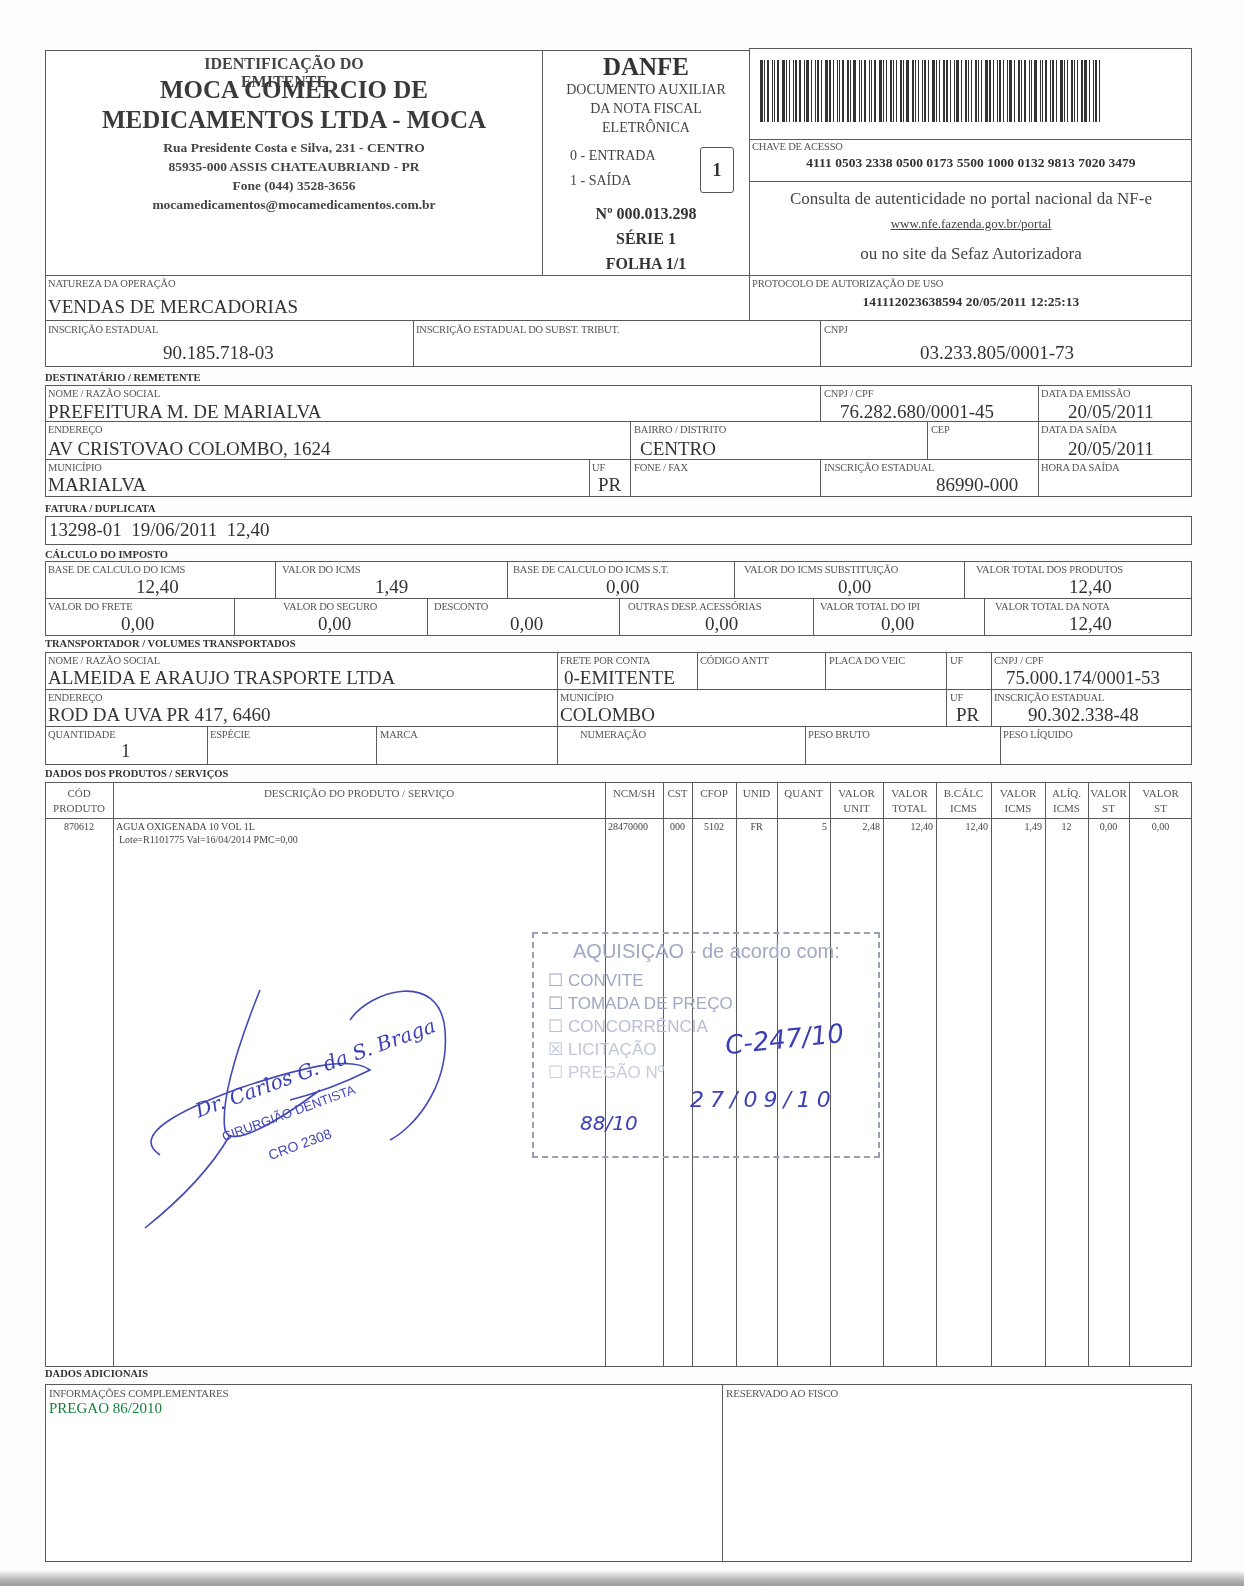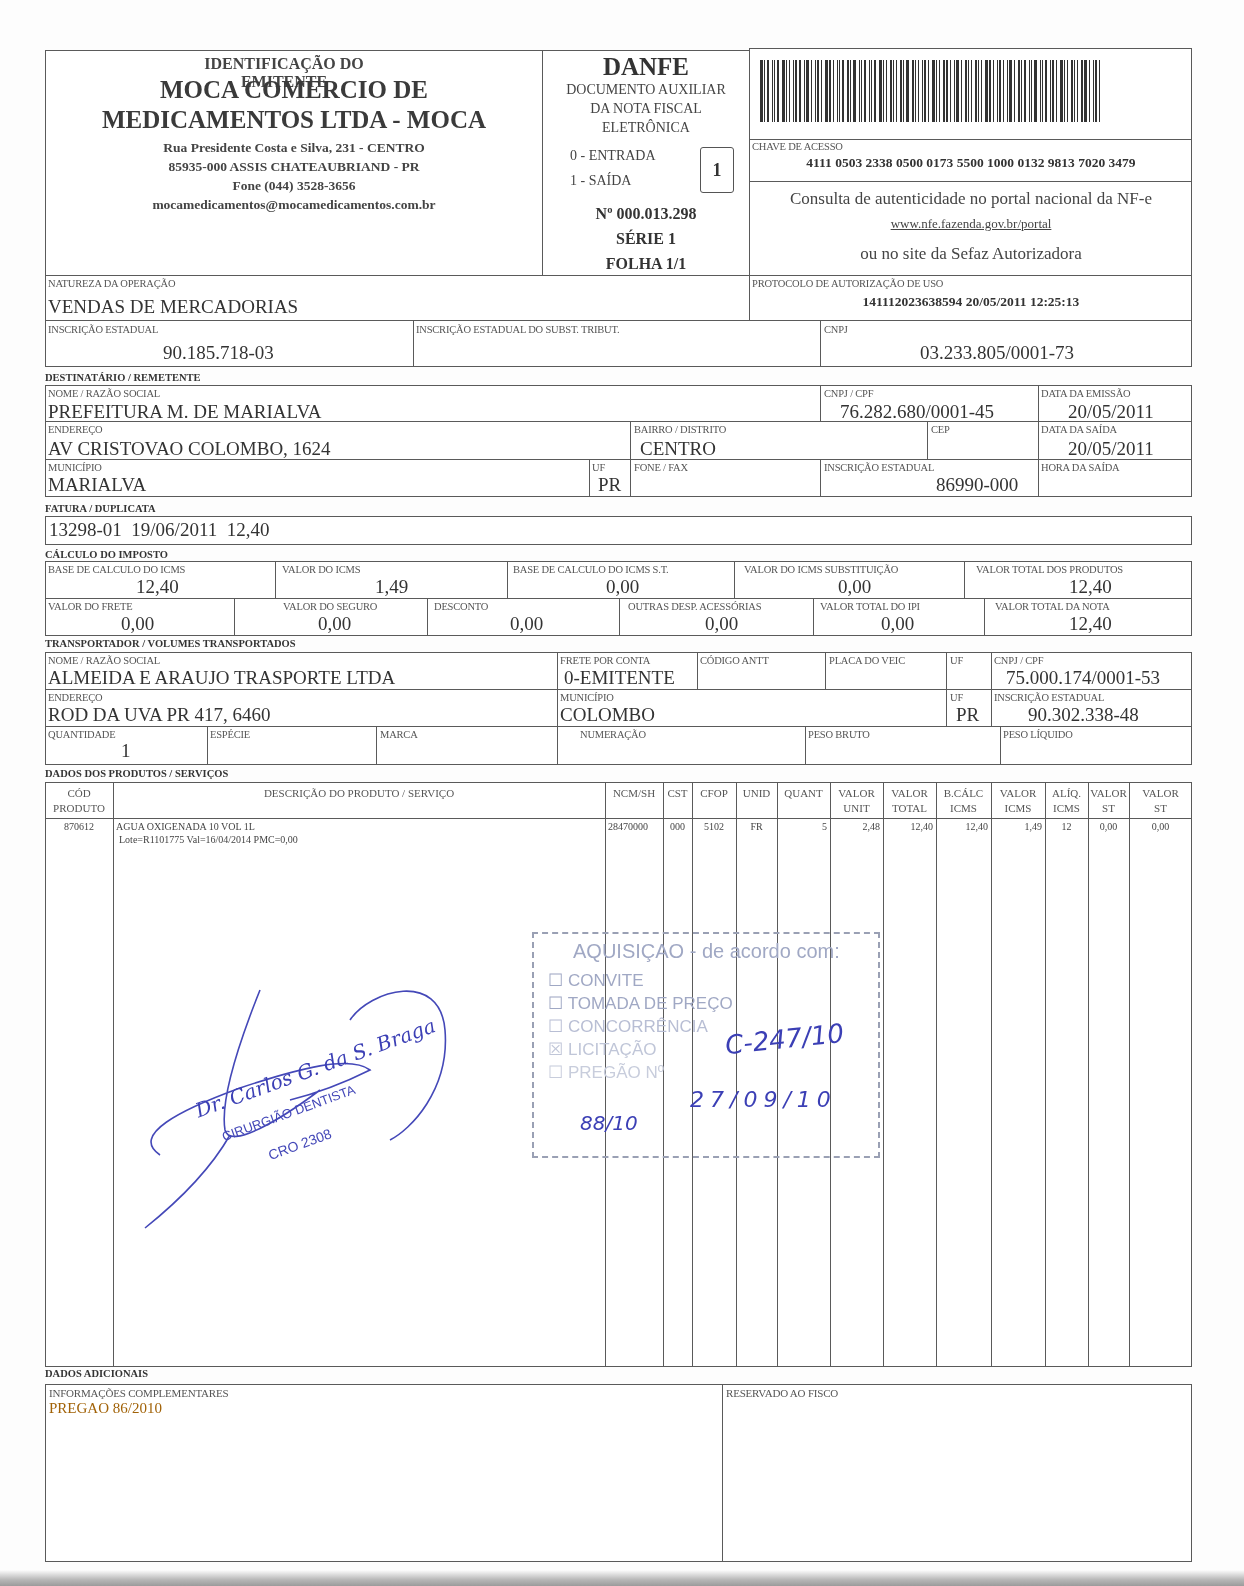--- a/index.html
+++ b/index.html
@@ -378,16 +378,16 @@
   <path d="M40 195 C 10 175, 60 150, 120 128 C 180 108, 230 95, 250 110 C 240 115, 210 130, 170 140 M 140 30 C 120 80, 100 140, 105 170 C 110 190, 160 160, 200 130 M 230 60 C 250 30, 320 10, 325 70 C 330 130, 290 170, 270 180 M 110 175 C 90 210, 60 240, 25 268" fill="none" stroke="#4448b8" stroke-width="1.6"></path>
 </svg>
 <div class="hand" style="left:192px;top:1100px;font-size:20px;transform:rotate(-20deg);transform-origin:left top;font-family:'DejaVu Serif',serif;">Dr. Carlos G. da S. Braga</div>
 <div class="abs" style="left:220px;top:1130px;font-size:13px;color:#4448b8;font-family:'Liberation Sans',sans-serif;transform:rotate(-20deg);transform-origin:left top;">CIRURGIÃO DENTISTA</div>
 <div class="abs" style="left:266px;top:1148px;font-size:14px;color:#4448b8;font-family:'Liberation Sans',sans-serif;transform:rotate(-20deg);transform-origin:left top;">CRO 2308</div>
 
 <div class="sect" style="left:45px;top:1368px;">DADOS ADICIONAIS</div>
 <div class="box" style="left:45px;top:1384px;width:678px;height:178px;"></div>
 <div class="box" style="left:722px;top:1384px;width:470px;height:178px;"></div>
 <div class="lbl" style="left:49px;top:1387px;font-size:11px;">INFORMAÇÕES COMPLEMENTARES</div>
-<div class="abs" style="left:49px;top:1400px;font-size:15px;color:#a16207;">PREGAO 86/2010</div>
+<div class="abs" style="left:49px;top:1400px;font-size:15px;color:#15803d;">PREGAO 86/2010</div>
 <div class="lbl" style="left:726px;top:1387px;font-size:11px;">RESERVADO AO FISCO</div>
 
 <div class="abs" style="left:0;top:1570px;width:1244px;height:16px;background:linear-gradient(#fdfdfd,#8a8a8a 60%,#5a5a5a);opacity:0.6;"></div>
 
 </body></html>

